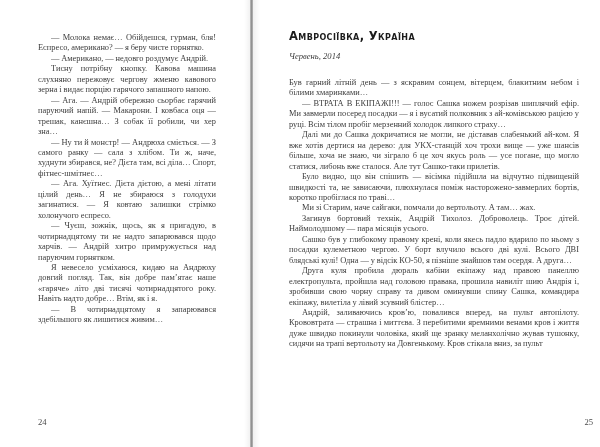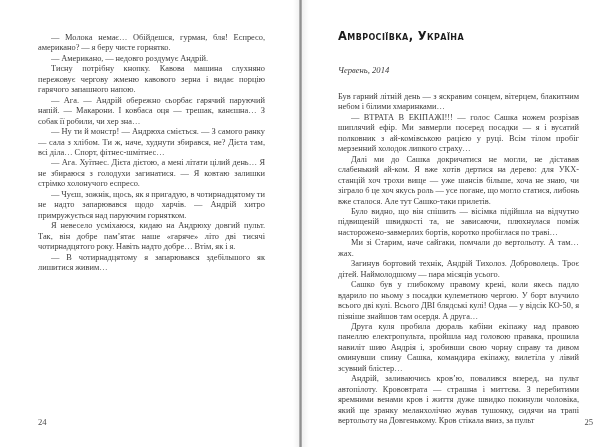--- a/index.html
+++ b/index.html
@@ -12,21 +12,21 @@
   body{
     width:600px;height:447px;overflow:hidden;background:var(--bg);
     font-family:"Liberation Serif","DejaVu Serif",serif;
   }
   .spread{
     position:relative;display:flex;width:600px;height:447px;background:var(--bg);
   }
   .page{
     position:relative;box-sizing:border-box;overflow:hidden;background:var(--bg);
   }
-  .page-left{width:299px;padding:33px 34px 40px 38px;}
+  .page-left{width:250px;padding:33px 34px 40px 38px;}
   .page-right{flex:1;padding:29px 21px 40px 36px;}
   .gutter{
     flex:none;width:3px;height:447px;
     background:linear-gradient(to right,#c6c6c6 0%,#8d8d8d 45%,#b8b8b8 100%);
   }
   .page-left::after{
     content:"";position:absolute;top:0;right:0;width:6px;height:100%;
     background:linear-gradient(to right,rgba(0,0,0,0),rgba(0,0,0,0.05));
     pointer-events:none;
   }
@@ -39,21 +39,21 @@
     margin:0;
     font-size:8.4px;
     line-height:10.45px;
     text-align:justify;
     text-indent:13px;
     color:var(--text-color);
     word-spacing:-0.2px;
   }
   .page-right .body-text p:first-of-type{text-indent:0;}
   .chapter-title{
-    margin:0 0 22px 0;
+    margin:0 0 8px 0;
     font-family:"DejaVu Sans","Liberation Sans",sans-serif;
     font-variant:small-caps;
     font-weight:700;
     font-size:11.5px;
     letter-spacing:0.4px;
     color:var(--heading-color);
   }
   .chapter-date{
     font-style:italic;
     font-size:8.6px;
@@ -75,21 +75,21 @@
   <section class="page page-left">
     <div class="body-text">
 
     <p>— Молока немає… Обійдешся, гурман, бля! Еспресо, американо? — я беру чисте горнятко.</p>
         <p>— Американо, — недовго роздумує Андрій.</p>
         <p>Тисну потрібну кнопку. Кавова машина слухняно пережовує чергову жменю кавового зерна і видає порцію гарячого запашного напою.</p>
         <p>— Ага. — Андрій обережно сьорбає гарячий паруючий напій. — Макарони. І ковбаса оця — трешак, канєшна… З собак її робили, чи хер зна…</p>
         <p>— Ну ти й монстр! — Андрюха сміється. — З самого ранку — сала з хлібом. Ти ж, наче, худнути збирався, не? Дієта там, всі діла… Спорт, фітнес-шмітнес…</p>
         <p>— Ага. Хуїтнес. Дієта дієтою, а мені літати цілий день… Я не збираюся з голодухи загинатися. — Я ковтаю залишки стрімко холонучого еспресо.</p>
         <p>— Чуєш, зожнік, щось, як я пригадую, в чотирнадцятому ти не надто запарювався щодо харчів. — Андрій хитро примружується над паруючим горнятком.</p>
-        <p>Я невесело усміхаюся, кидаю на Андрюху довгий пульт. Так, він добре пам’ятає наше «гаряче» літо дві тисячі чотирнадцятого року. Навіть надто добре… Втім, як і я.</p>
+        <p>Я невесело усміхаюся, кидаю на Андрюху довгий погляд. Так, він добре пам’ятає наше «гаряче» літо дві тисячі чотирнадцятого року. Навіть надто добре… Втім, як і я.</p>
         <p>— В чотирнадцятому я запарювався здебільшого як лишитися живим…</p>
       </div>
     <div class="page-number">24</div>
   </section>
 
   <div class="gutter"></div>
 
   <section class="page page-right">
     <h1 class="chapter-title">Амвросіївка, Україна</h1>
     <div class="chapter-date">Червень, 2014</div>

